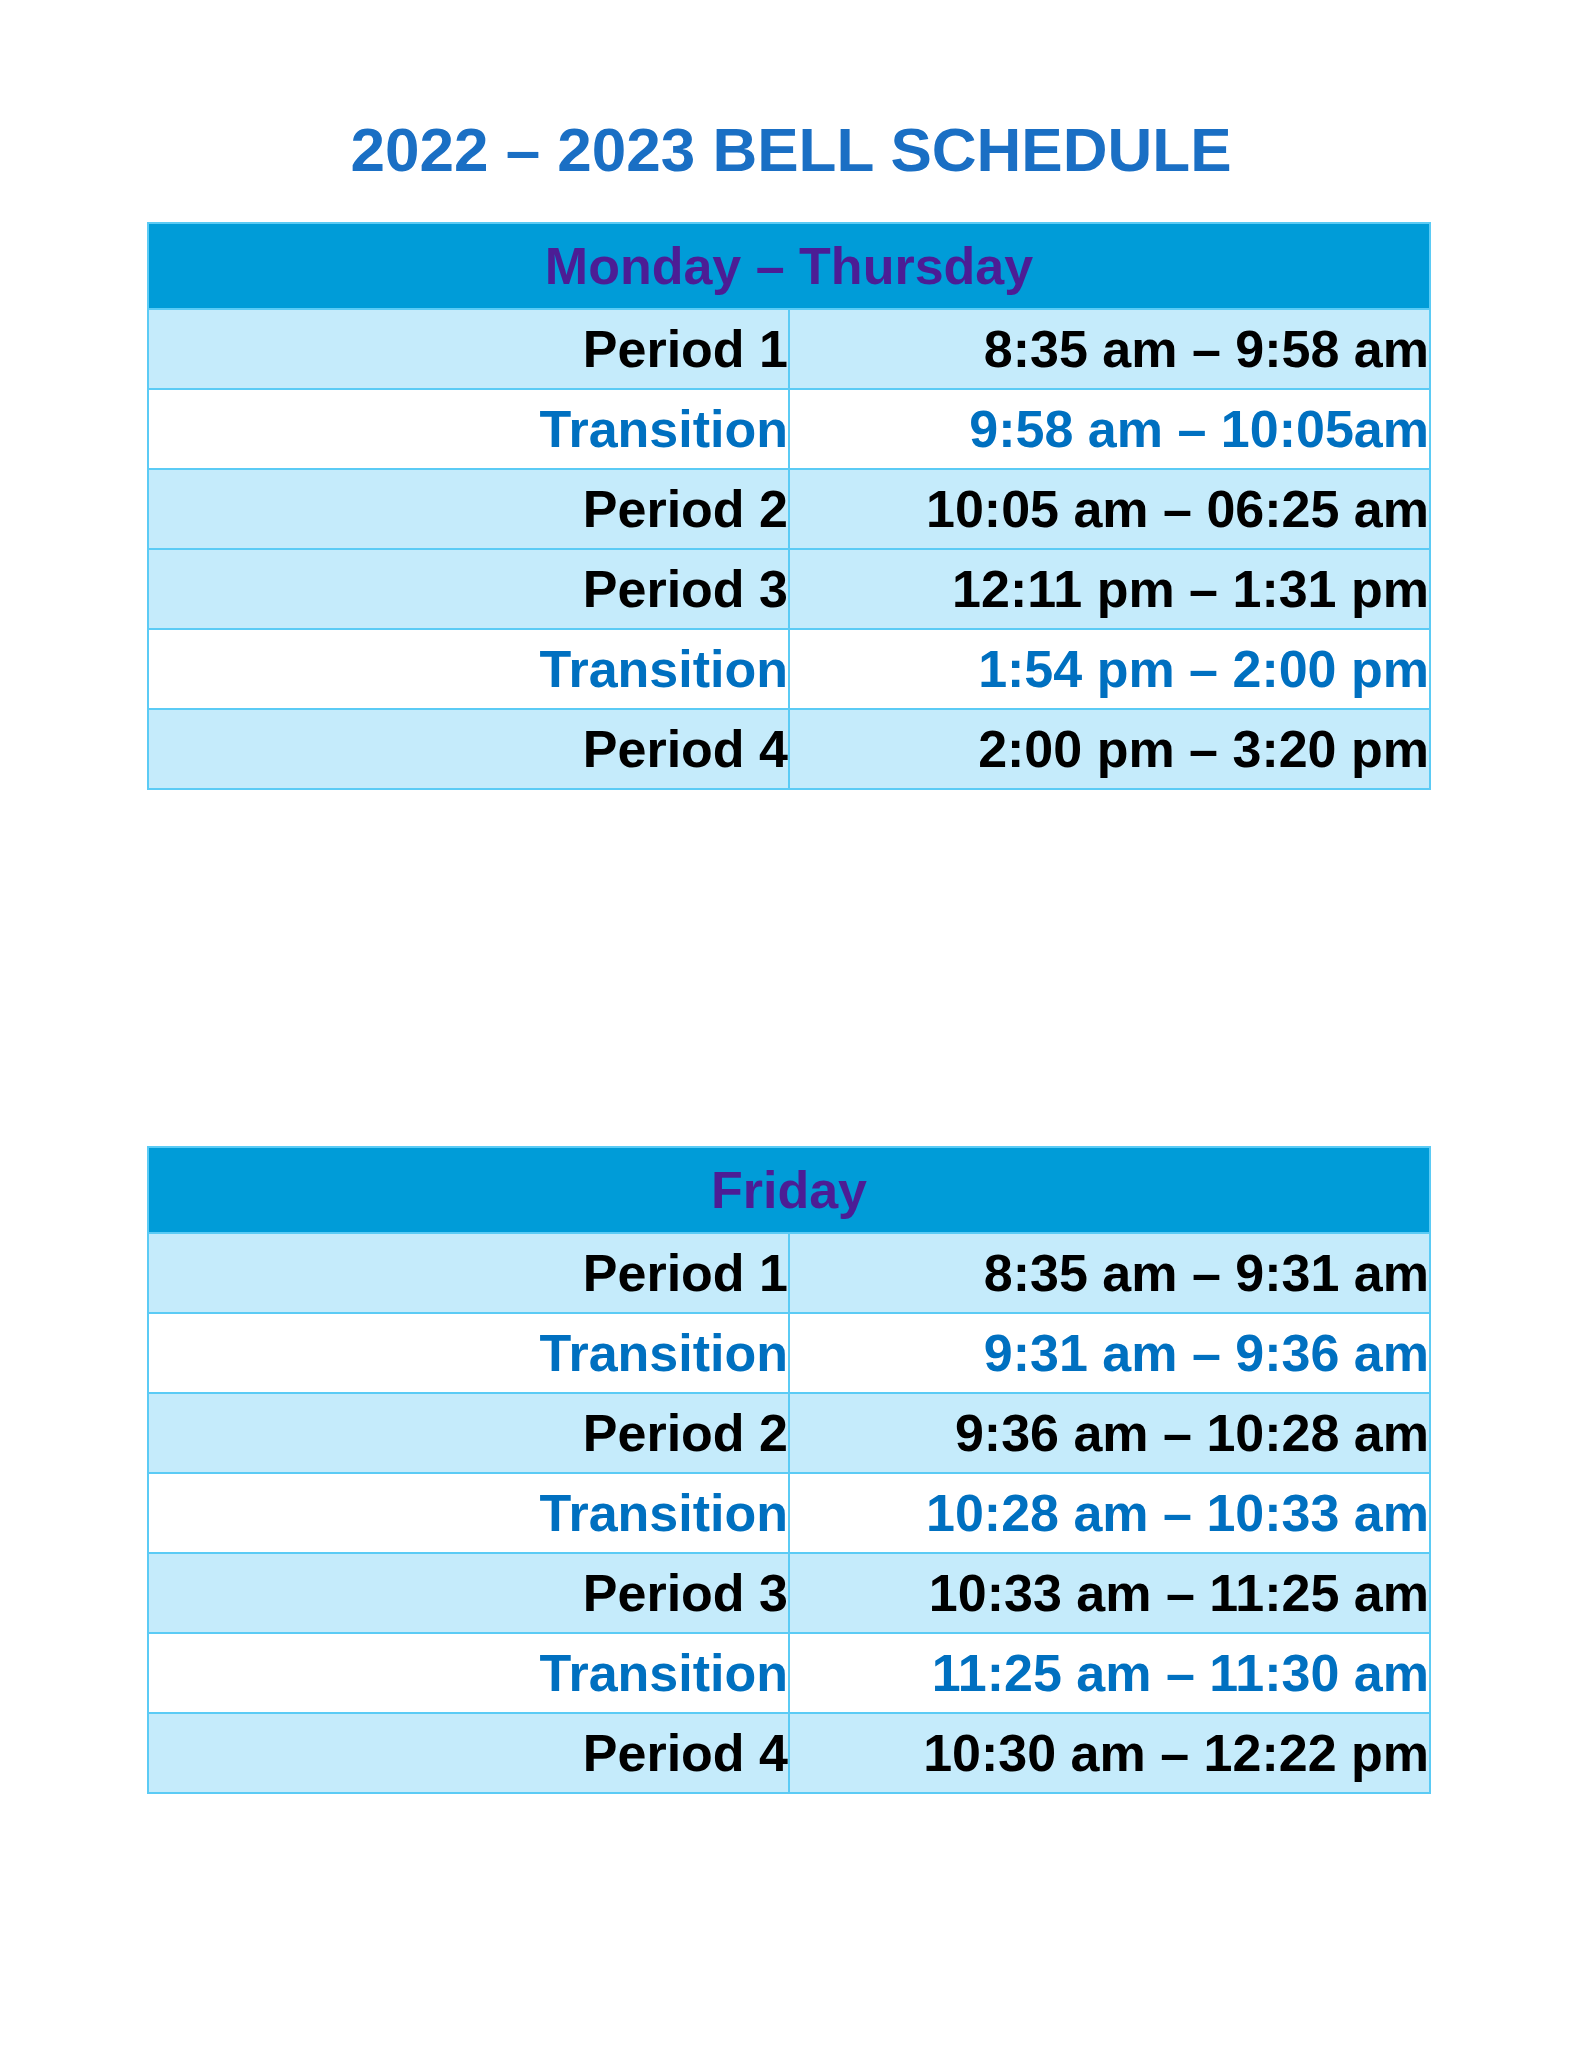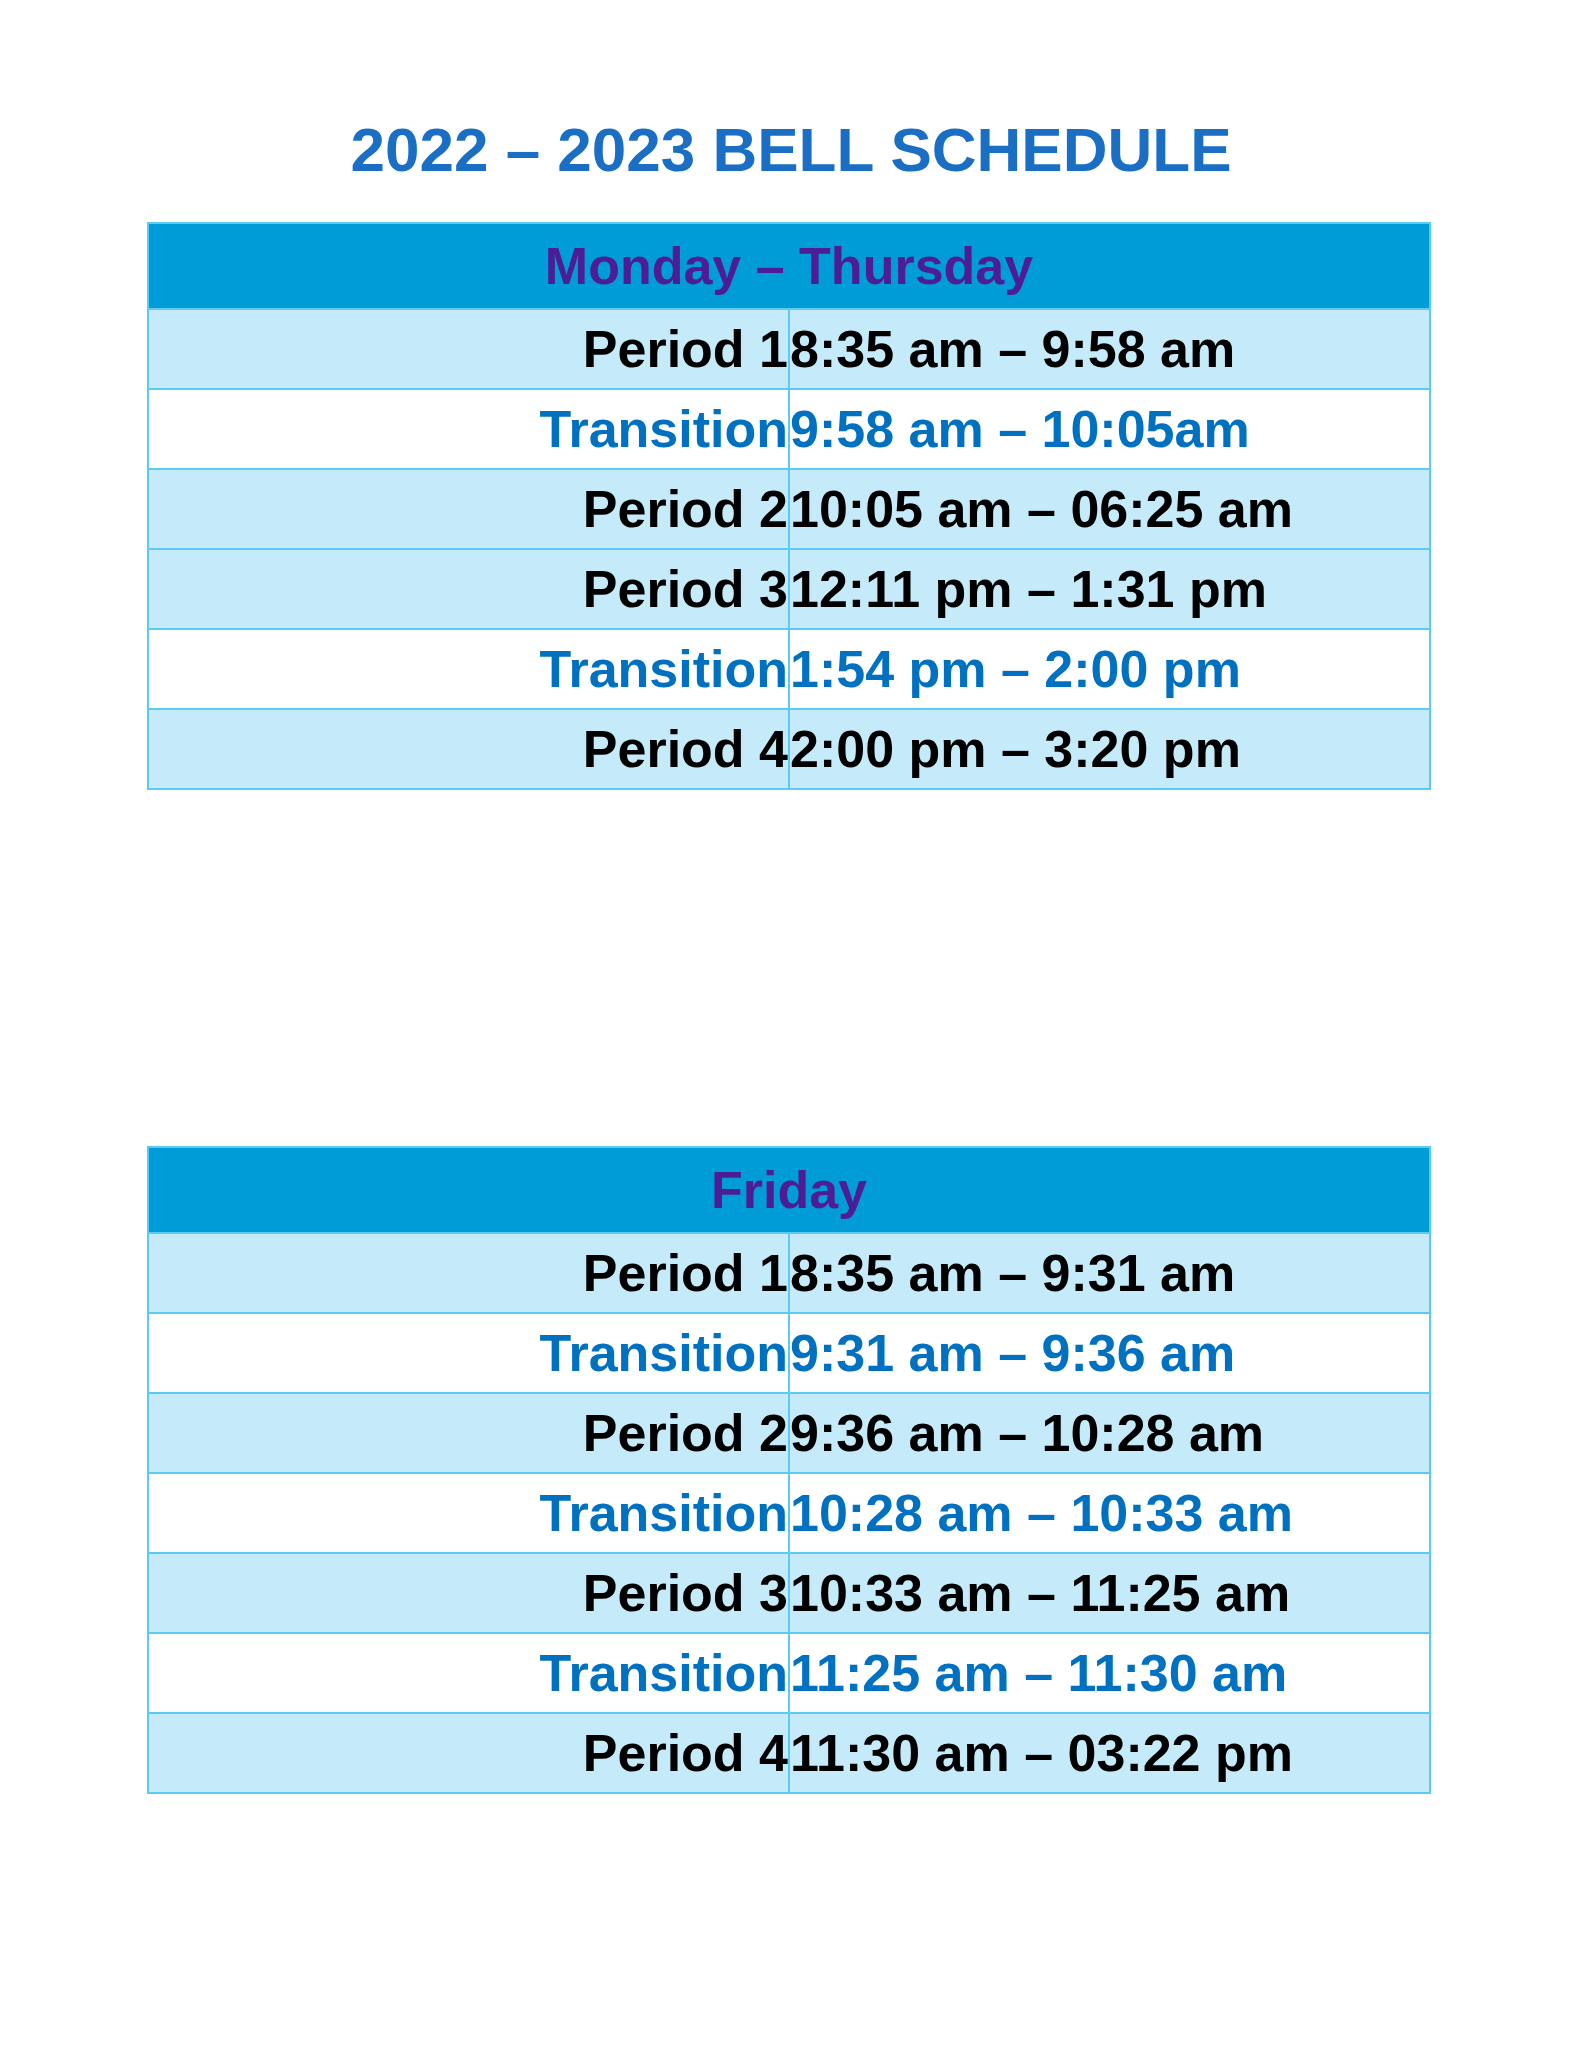--- a/index.html
+++ b/index.html
@@ -54,21 +54,21 @@
       font-size: 52px;
       border: 2px solid #5BCBF5;
       white-space: nowrap;
     }
     .sched-table td.label {
       width: 628px;
       padding-left: 18px;
       text-align: right;
     }
     .sched-table td.time {
-      text-align: left;
+      text-align: right;
     }
     .row-light td { background: #C5EBFB; color: #000000; }
     .row-white td { background: #ffffff; color: #0070C0; }
     .note {
       font-size: 40px;
     }
   </style>
 </head>
 <body>
 
@@ -134,16 +134,16 @@
     <tr class="row-light">
       <td class="label"><span>Period 3</span></td>
       <td class="time">10:33 am – 11:25 am</td>
     </tr>
     <tr class="row-white">
       <td class="label"><span>Transition</span></td>
       <td class="time">11:25 am – 11:30 am</td>
     </tr>
     <tr class="row-light">
       <td class="label"><span>Period 4</span></td>
-      <td class="time">11:30 am – 03:22 pm</td>
+      <td class="time">10:30 am – 12:22 pm</td>
     </tr>
   </tbody>
 </table>
 
 </body></html>

